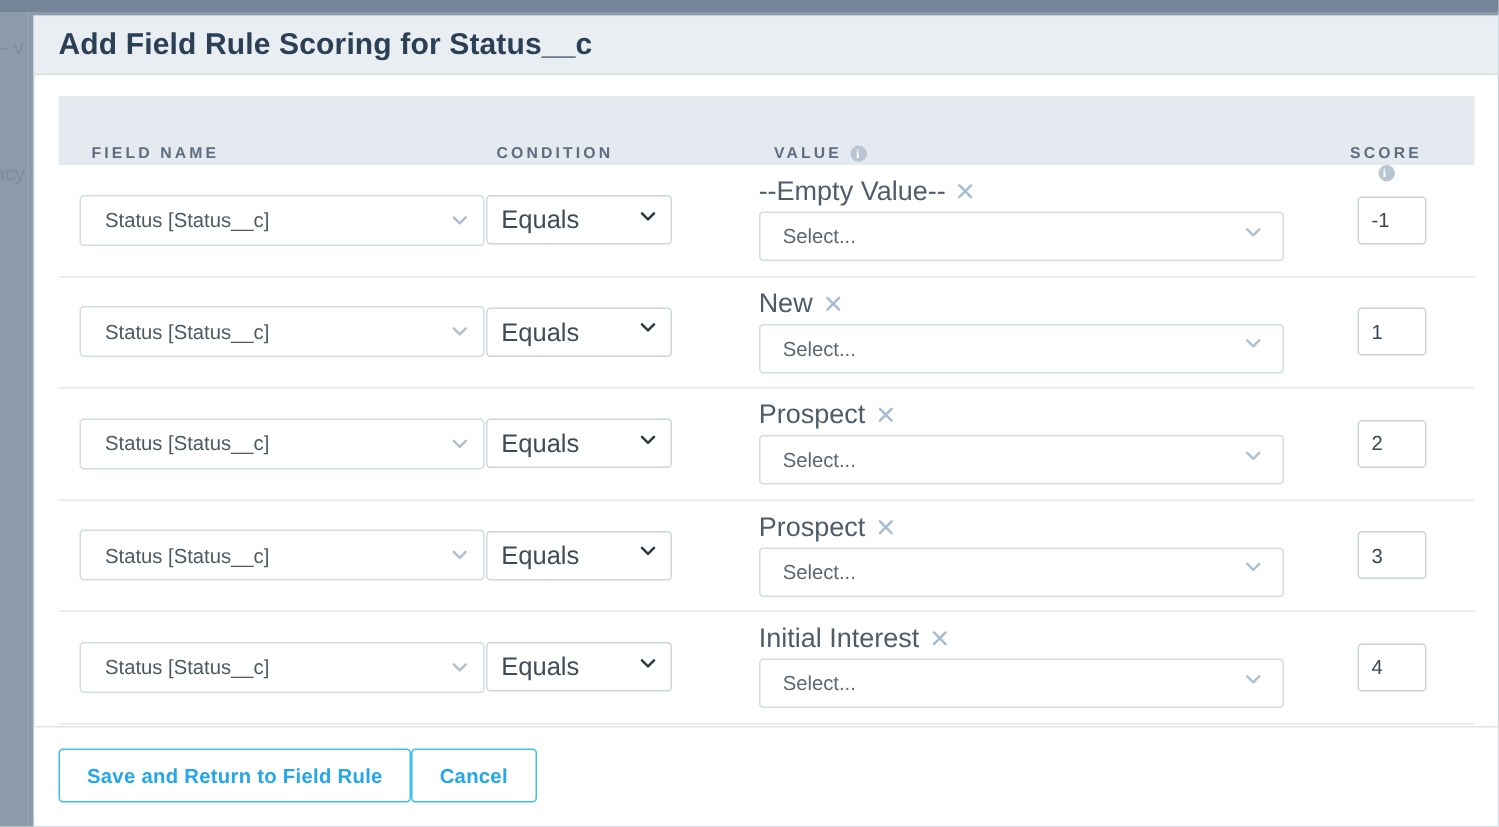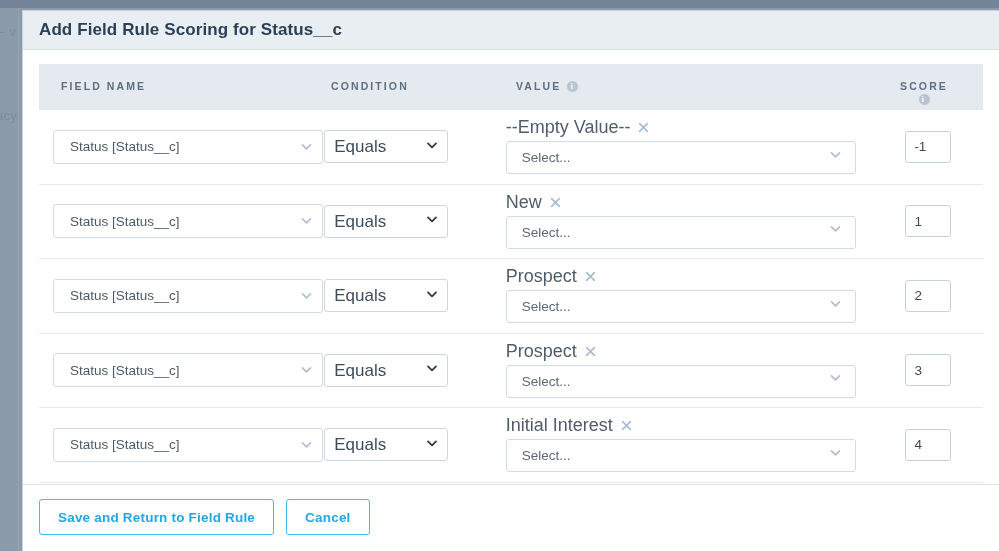--- a/index.html
+++ b/index.html
@@ -46,21 +46,21 @@
     display: flex; flex-direction: column;
   }
   .modal-header {
     height: 39px; flex: 0 0 39px;
     background: #e9eef3;
     border-bottom: 1px solid #d6dde4;
     display: flex; align-items: center;
     padding: 0 16px;
   }
   .modal-title {
-    font-size: 17px;
+    font-size: 20px;
     font-weight: bold;
     color: #2b3f55;
     letter-spacing: .1px;
   }
 
   .modal-body {
     flex: 1 1 auto;
     padding: 14px 16px 0 16px;
     overflow: hidden;
   }
@@ -71,20 +71,21 @@
     display: flex; align-items: flex-start;
     background: #e4eaef;
     height: 46px;
     padding-top: 16px;
   }
   .th {
     font-size: 10.5px;
     font-weight: bold;
     letter-spacing: 2.1px;
     color: #5e6e80;
+    margin-top: 16px;
   }
   .th-field   { width: 292px; padding-left: 22px; }
   .th-cond    { width: 140px; padding-left: 0; }
   .th-value   { flex: 1 1 auto; padding-left: 45px; display: flex; align-items: center; gap: 6px;}
   .th-score   { width: 118px; text-align: center; display:flex; flex-direction:column; align-items:center; gap:2px;}
 
   .info-dot {
     display: inline-block;
     width: 11px; height: 11px; border-radius: 50%;
     background: #b9c6d2;
@@ -182,21 +183,21 @@
     color: #3c4954;
     padding: 0 8px;
     font-family: "Liberation Sans", sans-serif;
   }
 
   
   .modal-footer {
     flex: 0 0 auto;
     border-top: 1px solid #dde3e9;
     padding: 14px 16px 16px 16px;
-    display: flex; align-items: center; gap: 12px;
+    display: flex; align-items: center; gap: 0;
     background: #fff;
   }
   .btn {
     height: 36px;
     border: 1px solid #3fbdf1;
     border-radius: 3px;
     background: #ffffff;
     color: #23a7e8;
     font-size: 13.5px;
     font-weight: bold;

